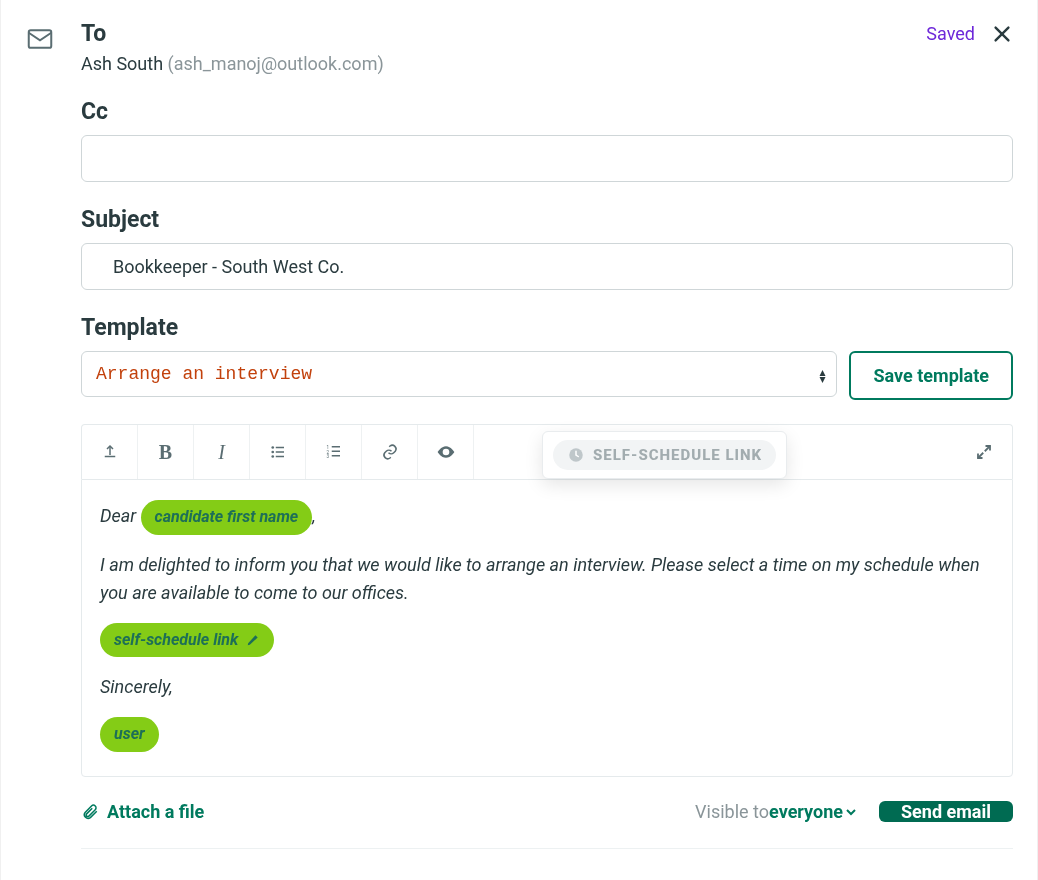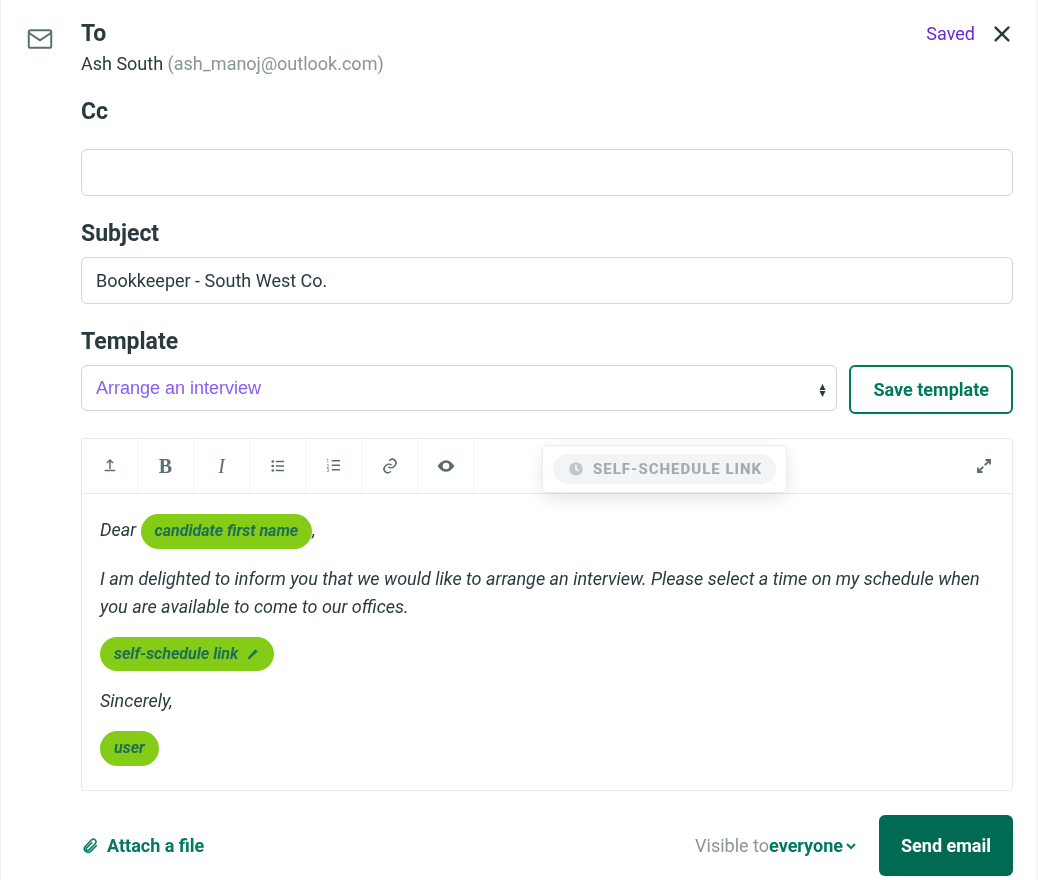--- a/index.html
+++ b/index.html
@@ -52,41 +52,41 @@
   .recipient-chip {
     font-size:18px;
     margin-bottom:24px;
   }
   .recipient-chip .name { color:#2a3b3f; }
   .recipient-chip .email { color:#8a9599; }
   .form-block { margin-bottom:24px; }
   .text-input {
     width:100%;
     font-size:18px;
-    padding:12px 14px;
+    padding:12px 31px;
     border:1px solid #cfd6d8;
     border-radius:6px;
     color:#2a3b3f;
     font-family:inherit;
   }
   .template-row { display:flex; gap:12px; align-items:stretch; }
   .select-wrap {
     position:relative;
     flex:1;
   }
   .select-wrap select {
     width:100%;
     font-size:18px;
     padding:12px 34px 12px 14px;
     border:1px solid #cfd6d8;
     border-radius:6px;
     background:#fff;
-    color:#8b5cf6;
+    color:#c2410c;
     appearance:none;
-    font-family:Liberation Sans, sans-serif;
+    font-family:Liberation Mono, monospace;
   }
   .select-caret {
     position:absolute;
     right:12px;
     top:50%;
     transform:translateY(-50%);
     pointer-events:none;
     color:#2a3b3f;
     font-size:12px;
     display:flex;
@@ -207,21 +207,21 @@
     cursor:pointer;
   }
   .visibility .value { color:#007a5e; font-weight:700; }
   .send-btn {
     background:#006b52;
     color:#fff;
     font-size:18px;
     font-weight:700;
     border:none;
     border-radius:6px;
-    padding:20px 22px;
+    padding:0 22px;
     cursor:pointer;
     font-family:inherit;
   }
   .bottom-rule {
     margin-top:26px;
     border:none;
     border-top:1px solid #edf1f2;
   }
 </style>
 </head>
@@ -250,21 +250,21 @@
           </span>
         </div>
       </div>
 
       <div class="recipient-chip">
         <span class="name">Ash South</span>
         <span class="email">(ash_manoj@outlook.com)</span>
       </div>
 
       <div class="form-block">
-        <div class="field-label" style="margin-bottom:24px;">Cc</div>
+        <div class="field-label" style="margin-bottom:10px;">Cc</div>
         <input class="text-input" type="text" value="" style="">
       </div>
 
       <div class="form-block">
         <div class="field-label" style="margin-bottom:10px;">Subject</div>
         <input class="text-input" type="text" value="Bookkeeper - South West Co." style="">
       </div>
 
       <div class="form-block">
         <div class="field-label" style="margin-bottom:10px;">Template</div>

